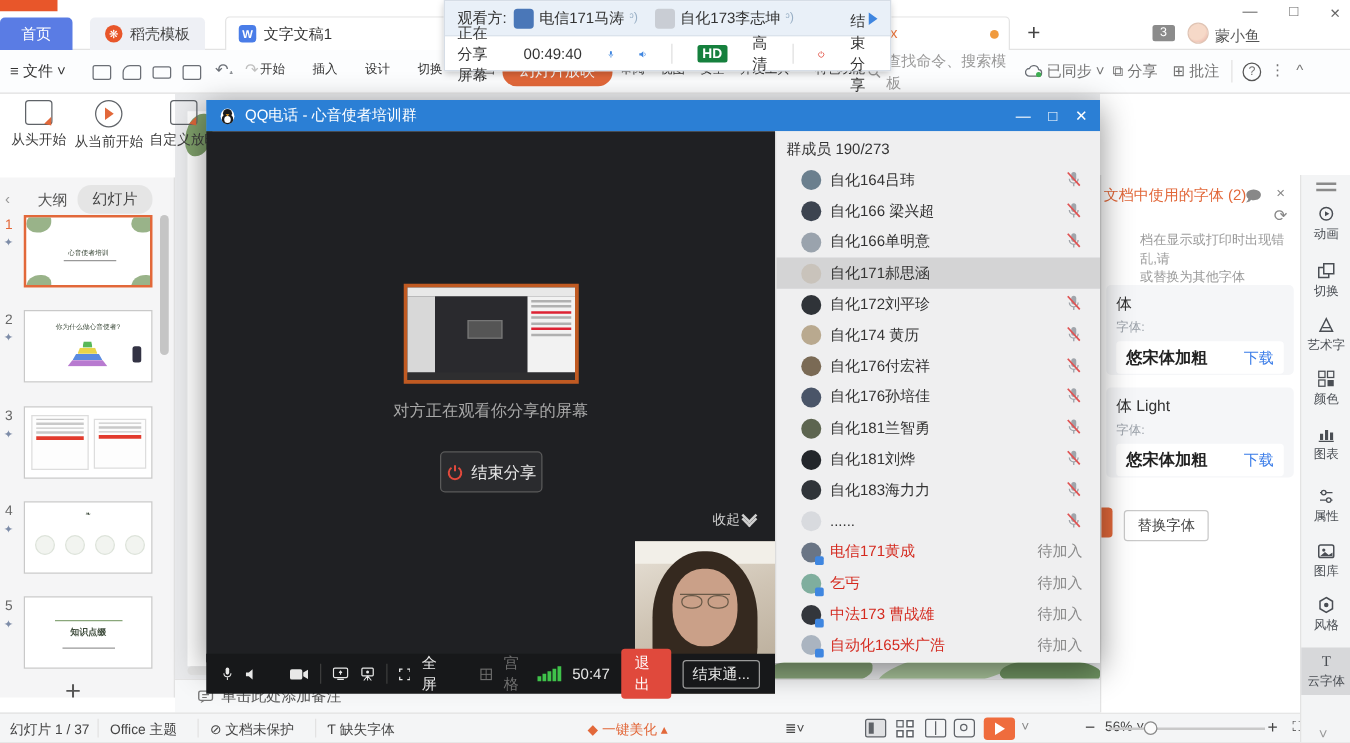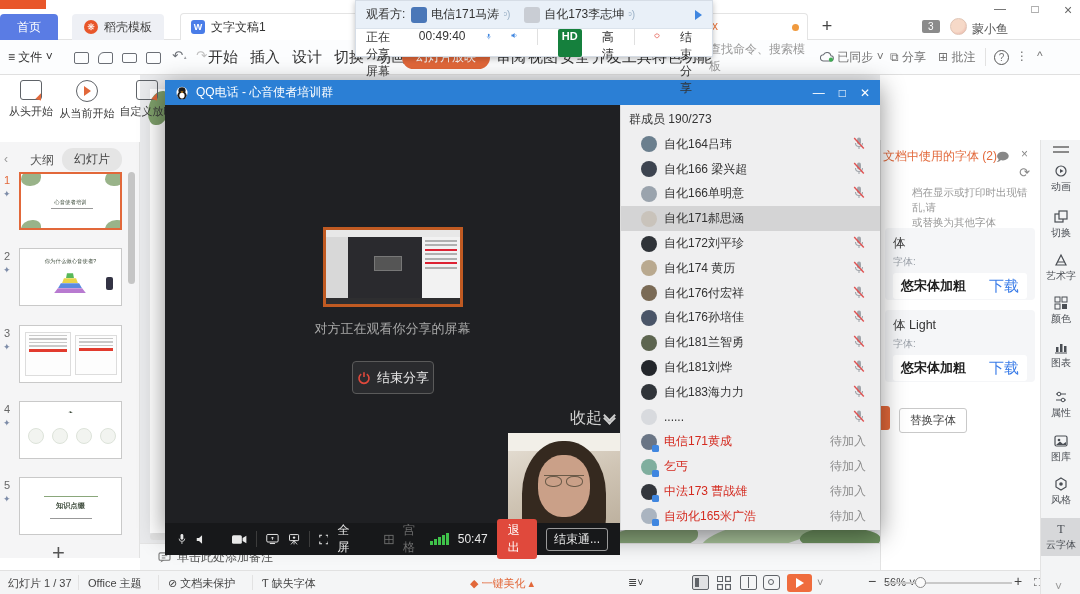--- a/index.html
+++ b/index.html
@@ -22,21 +22,21 @@
   .badge3 { position:absolute; left:922px; top:20px; background:#8b8b8b; color:#fff; border-radius:2px; padding:1px 6px; font-size:10px; }
   .user-avatar { position:absolute; left:950px; top:18px; width:17px; height:17px; border-radius:50%; background:radial-gradient(circle at 40% 35%, #f6d9c8 55%, #e8a9a0); border:1px solid #e0c4b4; }
   .user-name { position:absolute; left:972px; top:21px; color:#555; }
   .winctl { position:absolute; top:2px; color:#666; font-size:12px; width:20px; text-align:center; }
 
   
   .ribbon { position:absolute; left:0; top:40px; width:1080px; height:35px; background:#fcfdfe; border-bottom:1px solid #e0e0e0; }
   .file-btn { position:absolute; left:8px; top:9px; color:#333; }
   .qicon { position:absolute; top:12px; width:15px; height:12px; border:1.4px solid #6b6f76; border-radius:2px; }
   .qarrow { position:absolute; top:8px; color:#6b6f76; font-size:13px; }
-  .menu-item { position:absolute; top:8px; color:#333; font-size:15px; white-space:nowrap; }
+  .menu-item { position:absolute; top:8px; color:#333; font-size:10px; white-space:nowrap; }
   .menu-pill { position:absolute; left:402px; top:6px; width:88px; height:23px; background:#e2683a; border-radius:12px; color:#fff; display:flex; align-items:center; justify-content:center; font-size:12px; }
   .rsearch { position:absolute; left:694px; top:7px; width:122px; height:21px; color:#9a9a9a; display:flex; align-items:center; gap:4px; }
   .rtool { position:absolute; top:9px; color:#737373; white-space:nowrap; }
   .vline { position:absolute; top:8px; width:1px; height:18px; background:#e2e2e2; }
 
   
   .playbar-item { position:absolute; text-align:center; color:#3c3c3c; font-size:11px; width:58px; }
   .playbar-item .pic { margin:0 auto 4px; width:22px; height:20px; border:1.5px solid #5f6368; border-radius:3px; position:relative; }
   .pic.play-circle { border-radius:50%; width:22px; height:22px; }
   .pic .tri { position:absolute; left:7px; top:5px; width:0; height:0; border-left:7px solid #e2683a; border-top:5px solid transparent; border-bottom:5px solid transparent; }
@@ -75,49 +75,49 @@
 
   
   .fontpanel { position:absolute; left:880px; top:140px; width:160px; height:430px; background:#fff; border-left:1px solid #e3e3e3; overflow:hidden; }
   .fp-title { color:#e2683a; font-size:12px; }
   .fp-desc { color:#9a9a9a; font-size:10.5px; line-height:15px; }
   .fcard { position:absolute; left:4px; width:150px; height:72px; background:#f5f6f8; border-radius:4px; padding:7px 8px; }
   .fcard .fname { font-size:12.5px; color:#333; }
   .fcard .flabel { font-size:10px; color:#9aa0a8; margin-top:3px; }
   .fcard .frow { margin-top:4px; background:#fff; border-radius:3px; height:26px; display:flex; align-items:center; justify-content:space-between; padding:0 8px; }
   .fcard .ffont { font-weight:bold; font-size:13px; color:#222; }
-  .fcard .dl { color:#3a7ce8; font-size:15px;text-align:center; }
+  .fcard .dl { color:#3a7ce8; font-size:12px;text-align:center; }
   .replace-btn { position:absolute; left:18px; top:268px; border:1px solid #c9c9c9; border-radius:3px; background:#fff; padding:4px 10px; font-size:11.5px; color:#444; }
   .orange-frag { position:absolute; left:0; top:266px; width:9px; height:24px; background:#e2683a; border-radius:0 3px 3px 0; }
   .sidebar { position:absolute; left:1040px; top:140px; width:40px; height:454px; background:#f3f4f5; border-left:1px solid #e3e3e3; }
   .sb-item { position:absolute; left:0; width:40px; text-align:center; color:#4a4e54; font-size:10px; }
   .sb-item.active { background:#d7d8da; padding:4px 0; }
   .sb-item svg { display:block; margin:0 auto 2px; }
   .sb-ham { position:absolute; left:12px; top:6px; width:16px; height:2px; background:#8a8a8a; box-shadow:0 5px 0 #8a8a8a; }
 
   
   .sharebar { position:absolute; left:355px; top:0; width:358px; height:57px; background:#fff; border:1px solid #d6dde6; box-shadow:0 2px 6px rgba(0,0,0,.25); z-index:40; }
   .sharebar .row1 { height:28px; background:#e9f0f8; border-bottom:1px solid #dbe3ec; display:flex; align-items:center; padding:0 10px; gap:6px; }
-  .sharebar .row2 { height:28px; display:flex; padding:0 10px; gap:20px; }
+  .sharebar .row2 { height:28px; display:flex; align-items:center; padding:0 10px; gap:20px; }
   .viewer { display:flex; align-items:center; gap:4px; }
   .viewer .va { width:16px; height:16px; border-radius:3px; }
   .spk-sm { color:#9ab0c6; font-size:10px; }
   .hd-badge { background:#15803d; color:#fff; font-size:11px; font-weight:bold; border-radius:2px; padding:1px 4px; }
   .expand-tri { margin-left:auto; width:0; height:0; border-left:7px solid #3f86e0; border-top:5px solid transparent; border-bottom:5px solid transparent; }
   .sb-div { width:1px; height:16px; background:#e0e0e0; }
 
   
   .qqwin { position:absolute; left:165px; top:80px; width:715px; height:450px; box-shadow:0 6px 24px rgba(0,0,0,.45); z-index:30; }
   .qq-title { position:absolute; left:0; top:0; width:715px; height:25px; background:#2b7fd5; color:#fff; display:flex; align-items:center; gap:7px; padding:0 10px; }
   .qq-ctl { margin-left:auto; display:flex; gap:14px; font-size:12px; }
   .qq-dark { position:absolute; left:0; top:25px; width:455px; height:425px; background:#1f2023; }
   .mini-shot { position:absolute; left:158px; top:122px; width:140px; height:80px; border:3px solid #c05a22; background:#2a2a2e; }
   .watch-text { position:absolute; left:0; top:215px; width:455px; text-align:center; color:#a8a8a8; font-size:13px; }
   .stopshare-btn { position:absolute; left:187px; top:256px; width:82px; height:33px; background:#2a2b2e; border:1px solid #5a5a5a; border-radius:4px; color:#e8e8e8; font-size:13px; display:flex; align-items:center; justify-content:center; gap:6px; }
-  .collapse { position:absolute; left:405px; top:303px; color:#cfcfcf; font-size:16px; display:flex; align-items:center; gap:3px; }
+  .collapse { position:absolute; left:405px; top:303px; color:#cfcfcf; font-size:11px; display:flex; align-items:center; gap:3px; }
   .chev2 { width:9px; height:9px; border-right:2px solid #cfcfcf; border-bottom:2px solid #cfcfcf; transform:rotate(45deg); margin-top:-4px; }
   .video { position:absolute; left:343px; top:328px; width:112px; height:122px; background:linear-gradient(160deg,#e8e2d8 0%,#cfc4b4 45%,#b4a794 100%); overflow:hidden; }
   .hair { position:absolute; left:14px; top:8px; width:84px; height:110px; background:#35291f; border-radius:48% 48% 30% 30%; }
   .face { position:absolute; left:30px; top:22px; width:52px; height:62px; background:#caa088; border-radius:46%; }
   .glasses { position:absolute; left:36px; top:42px; width:40px; height:10px; border-top:1.5px solid #6a5a48; }
   .glasses:before,.glasses:after { content:""; position:absolute; top:0; width:15px; height:9px; border:1.2px solid #6a5a48; border-radius:45%; }
   .glasses:before{left:1px;} .glasses:after{right:1px;}
   .vname { position:absolute; left:0; bottom:6px; width:112px; text-align:center; color:#fff; font-size:12px; text-shadow:0 1px 2px #000; }
   .qq-toolbar { position:absolute; left:0; top:418px; width:455px; height:32px; background:#17181a; display:flex; align-items:center; gap:9px; padding:0 12px; }
   .tdiv { width:1px; height:16px; background:#3c3c3c; }

